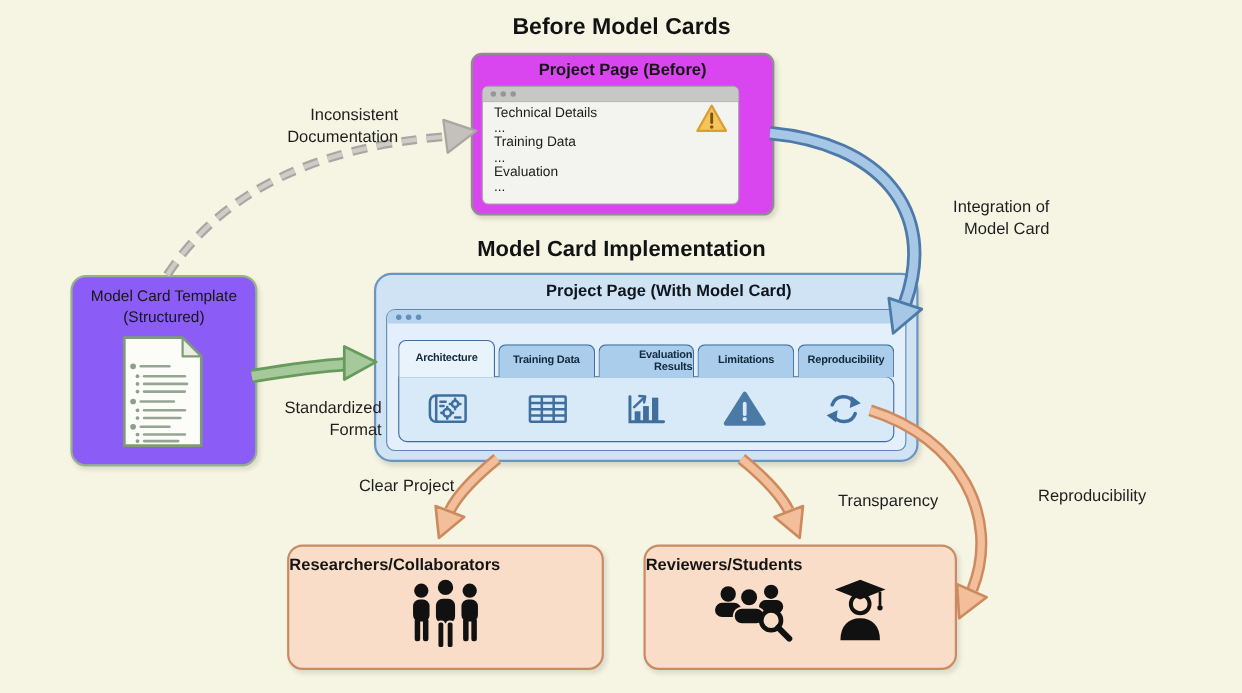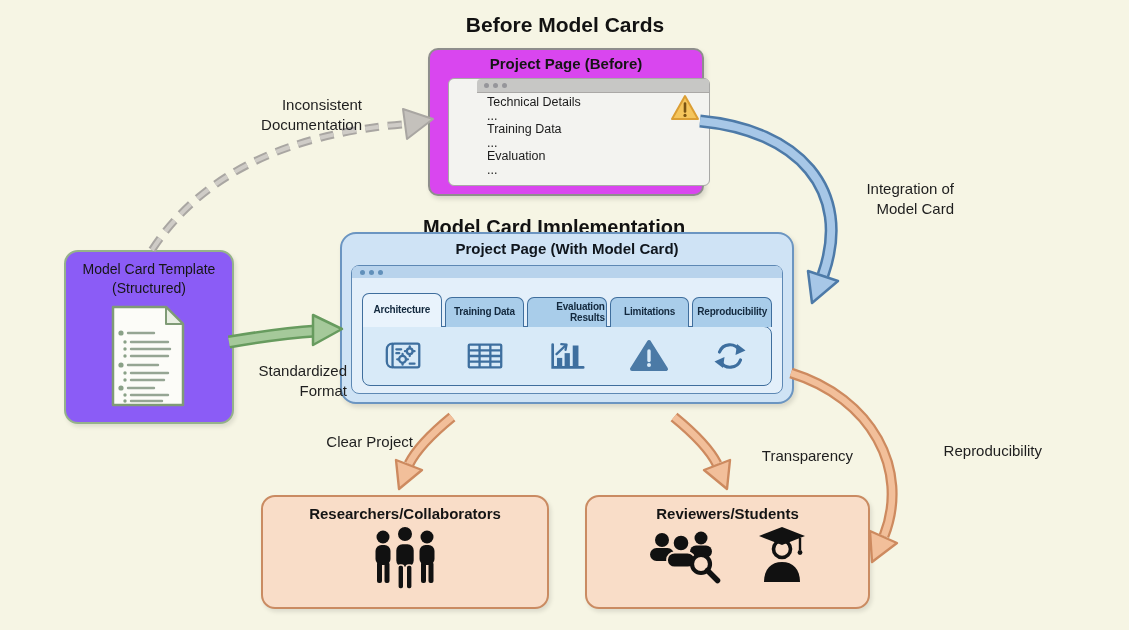--- a/index.html
+++ b/index.html
@@ -7,70 +7,70 @@
     position:relative;width:1129px;height:630px;background:#f6f5e4;
     font-family:"Liberation Sans",sans-serif;overflow:hidden;color:#1a1a1a;border-radius:29px;
   }
   .sec-title{position:absolute;text-align:center;font-weight:bold;color:#121212;}
   .label{position:absolute;text-align:right;font-size:15px;line-height:1.32;color:#1e1e1e;z-index:6;}
   
   .gray-window{position:absolute;left:428px;top:48px;width:272px;height:144px;
     background:#d946ef;border:2px solid #8e8e8c;border-radius:10px;
     box-shadow:2px 3px 5px rgba(0,0,0,.13);z-index:2;}
   .gw-title{margin-top:5px;text-align:center;font-weight:bold;font-size:15px;color:#151515;}
-  .gw-inner{position:absolute;left:18px;top:28px;width:232px;height:106px;
-    background:#f3f3f0;border:1.5px solid #a8a8a6;border-radius:6px;padding-left:28px;}
+  .gw-inner{position:absolute;left:8px;top:28px;width:232px;height:106px;
+    background:#f3f3f0;border:1.5px solid #a8a8a6;border-radius:6px;}
   .gw-bar{height:13px;background:#c7c7c5;border-radius:4px 4px 0 0;display:flex;
     align-items:center;gap:4px;padding-left:7px;border-bottom:1px solid #aaa8a6;}
   .gw-bar .dot{width:5px;height:5px;border-radius:50%;background:#96969a;}
   .gw-content{padding:3px 0 0 10px;font-size:12.5px;line-height:13.6px;color:#1b1b1b;}
   .gw-warning{position:absolute;right:9px;top:15px;}
   
   .green-box{position:absolute;left:64px;top:250px;width:166px;height:170px;
     background:#8b5cf6;border:2px solid #95b28a;border-radius:14px;
     box-shadow:2px 3px 4px rgba(0,0,0,.10);z-index:2;}
   .tpl-title{margin:8px 6px 0;text-align:center;font-size:14px;line-height:1.35;
     font-weight:500;color:#161616;}
   .tpl-doc{display:block;margin:5px auto 0;}
   
-  .blue-box{position:absolute;left:340px;top:232px;width:450px;height:168px;
+  .blue-box{position:absolute;left:340px;top:248px;width:450px;height:168px;
     background:#cfe3f5;border:2.5px solid #6b95c1;border-radius:16px;
-    box-shadow:2px 3px 5px rgba(0,0,0,.13);z-index:2;}
+    box-shadow:2px 3px 5px rgba(0,0,0,.13);z-index:2;padding-left:41px;}
   .bw-title{margin-top:6px;text-align:center;font-weight:bold;font-size:15px;color:#0f151c;}
   .bw-inner{position:absolute;left:9px;top:31px;right:9px;bottom:8px;
     background:#e3effa;border:1.5px solid #5d88b4;border-radius:8px;}
   .bw-bar{height:12px;background:#b8d3ec;border-radius:6px 6px 0 0;display:flex;
     align-items:center;gap:4px;padding-left:8px;}
   .bw-bar .dot{width:5px;height:5px;border-radius:50%;background:#6190ba;}
   .tabstrip{display:flex;align-items:flex-end;gap:3px;padding:0 10px;height:35px;
     margin-top:14px;position:relative;z-index:2;}
   .tab{flex:1 1 0;background:#a9cdea;border:1.5px solid #3f6e9d;border-bottom:none;
     border-radius:7px 7px 0 0;display:flex;align-items:center;justify-content:center;
     text-align:right;font-weight:bold;font-size:10px;letter-spacing:-0.2px;
     line-height:10.5px;height:29px;color:#13293e;padding:0 1px;}
   .tab.active{background:#e9f3fc;height:33px;z-index:3;}
   .tabcontent{margin:0 10px;height:58px;background:#d8eaf8;
     border:1.5px solid #3f6e9d;border-radius:0 8px 8px 8px;display:flex;
     align-items:center;position:relative;z-index:1;margin-top:-1.5px;}
   .icon-cell{flex:1 1 0;display:flex;align-items:center;justify-content:center;}
   
   .orange-box{position:absolute;background:#f9ddc8;border:2px solid #ca8b62;
     border-radius:14px;box-shadow:2px 3px 4px rgba(0,0,0,.10);z-index:2;}
-  .ob-title{margin-top:8px;text-align:center;font-weight:bold;font-size:15px;color:#141414;}
+  .ob-title{margin-top:8px;text-align:left;font-weight:bold;font-size:15px;color:#141414;}
   .ob-icons{display:flex;align-items:center;justify-content:center;gap:20px;margin-top:2px;}
   
   .arrows{position:absolute;left:0;top:0;z-index:5;pointer-events:none;}
 </style>
 </head>
 <body>
 
 <div id="canvas">
 
   <div class="sec-title" style="left:365px;top:13px;width:400px;font-size:21px;">Before Model Cards</div>
-  <div class="sec-title" style="left:354px;top:216px;width:400px;font-size:20px;">Model Card Implementation</div>
+  <div class="sec-title" style="left:365px;top:216px;width:400px;font-size:20px;">Model Card Implementation</div>
 
   <div class="label" style="left:212px;top:95px;width:150px;">Inconsistent Documentation</div>
   <div class="label" style="left:822px;top:179px;width:132px;">Integration of Model Card</div>
   <div class="label" style="left:221px;top:361px;width:126px;">Standardized Format</div>
   <div class="label" style="left:313px;top:432px;width:100px;">Clear Project</div>
   <div class="label" style="left:723px;top:446px;width:130px;">Transparency</div>
   <div class="label" style="left:912px;top:441px;width:130px;">Reproducibility</div>
 
   <div class="gray-window">
     <div class="gw-title">Project Page (Before)</div>

